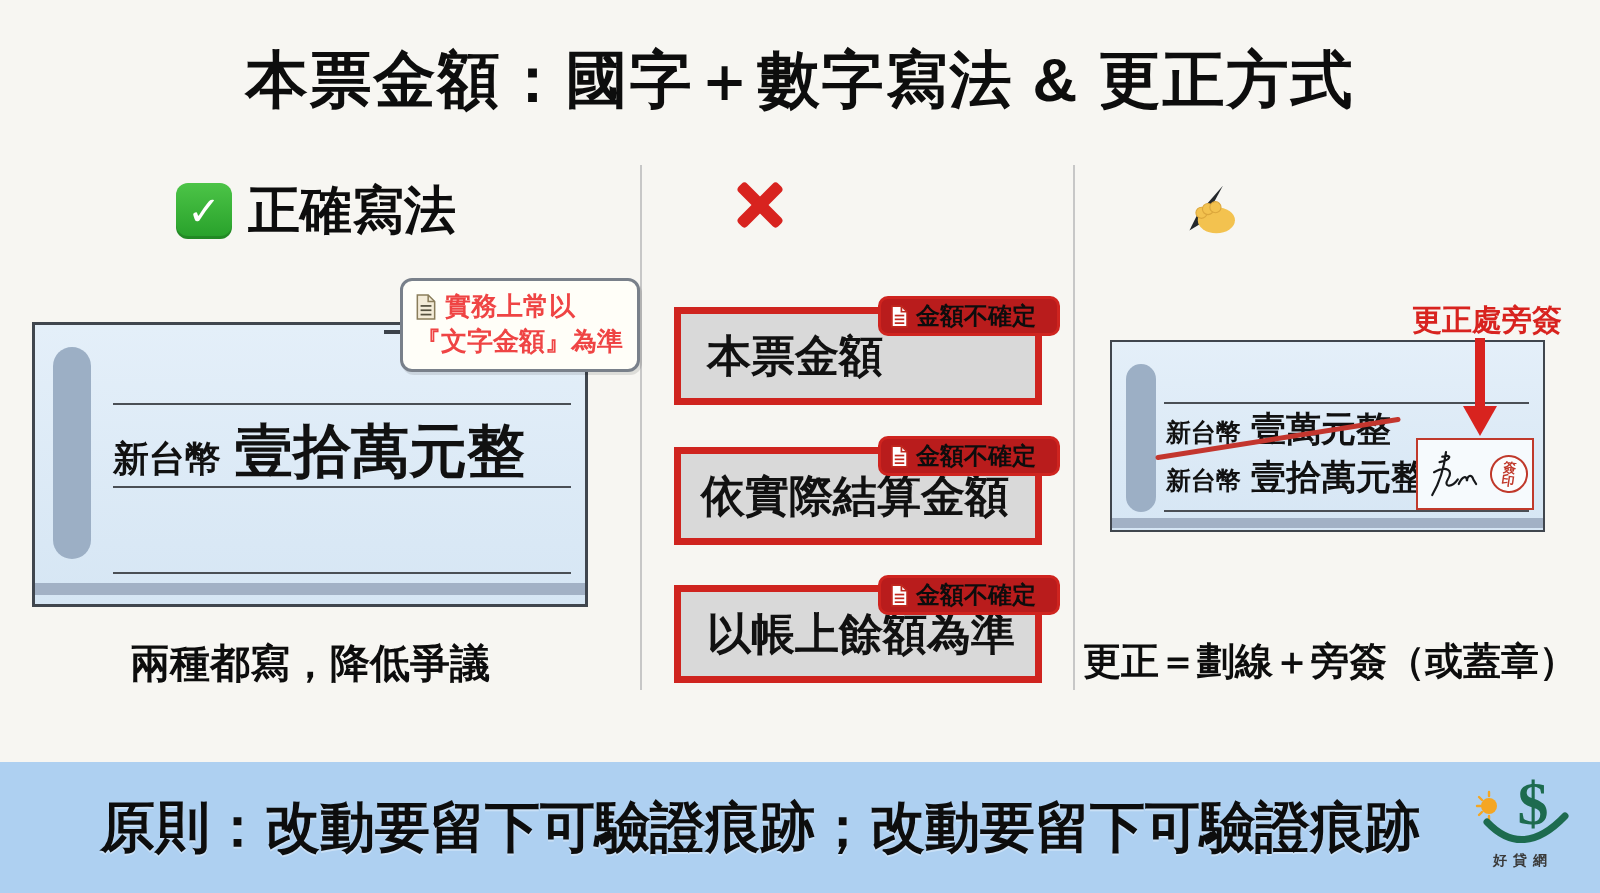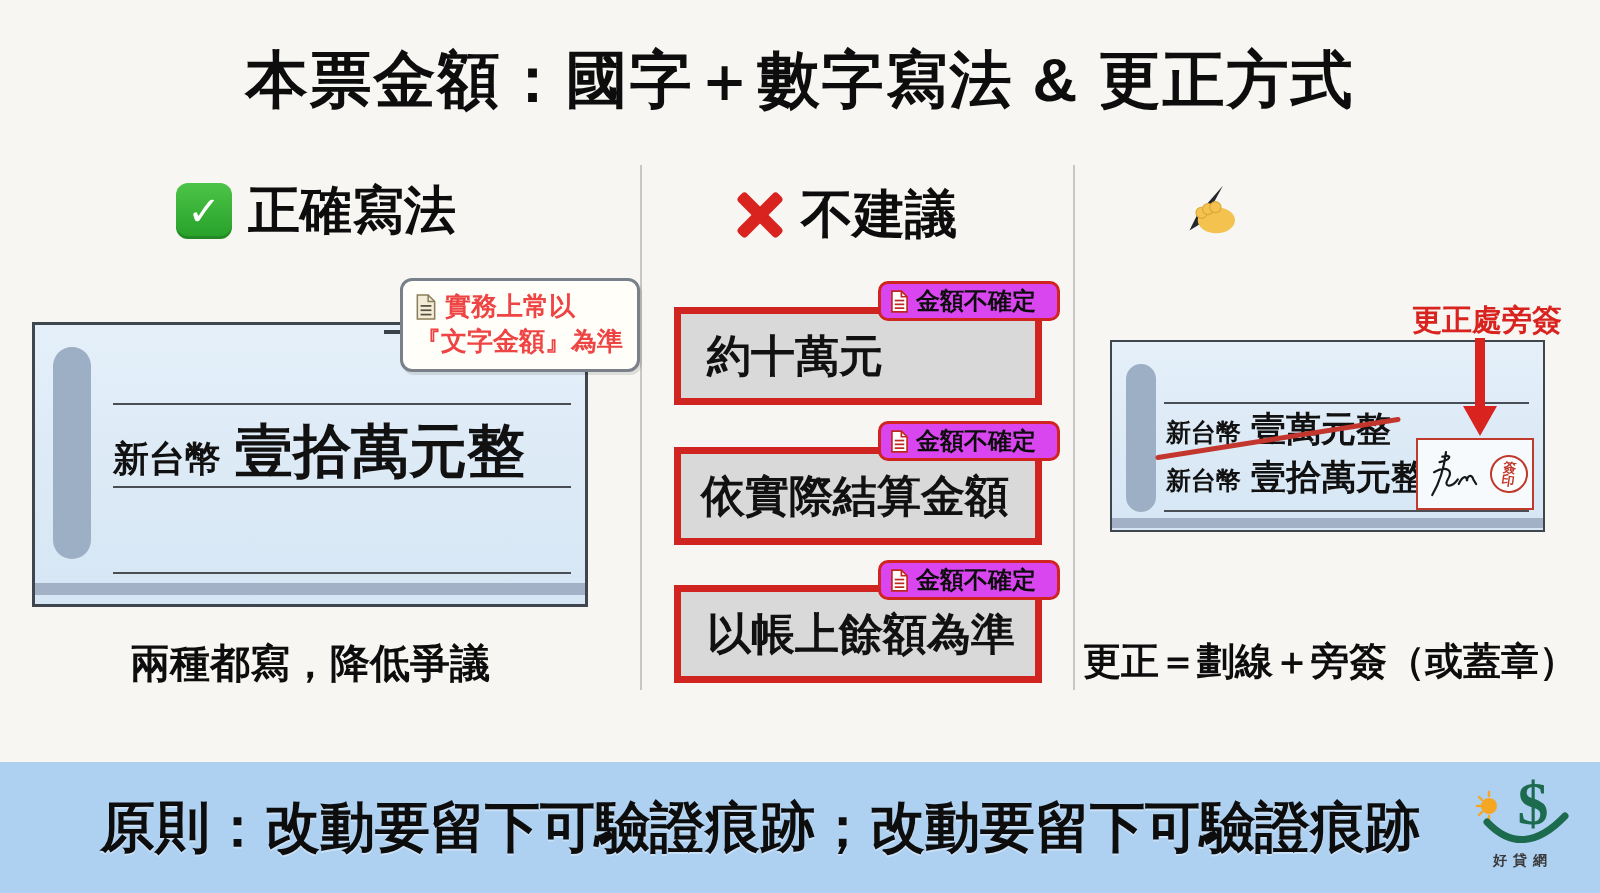--- a/index.html
+++ b/index.html
@@ -73,23 +73,23 @@
   
   .nr-box{
     left:674px;width:368px;height:98px;background:#d9d9d9;
     border:7px solid #cf241f;box-sizing:border-box;
     display:flex;align-items:center;padding-left:26px;
     font-size:44px;font-weight:bold;white-space:nowrap;
   }
   .nr1{top:307px;} .nr2{top:447px;padding-left:20px;} .nr3{top:585px;text-align:center;}
   .nr-badge{
     left:878px;width:182px;height:40px;z-index:5;box-sizing:border-box;
-    background:#d946ef;border:3px solid #cf241f;border-radius:10px;
+    background:#b91c1c;border:3px solid #cf241f;border-radius:10px;
     display:flex;align-items:center;gap:7px;padding:0 9px;
-    font-size:24px;font-weight:bold;color:#0d0d0d;white-space:nowrap;
+    font-size:24px;font-weight:bold;color:#0d0d0d;white-space:nowrap;margin-top:15px;
   }
   .nb1{top:281px;} .nb2{top:421px;} .nb3{top:560px;}
   .doc-icon{flex:0 0 auto;}
   
   .corr-annotation{left:1412px;top:300px;font-size:30px;font-weight:bold;color:#d8231f;white-space:nowrap;}
   .corr-arrow{left:1462px;top:338px;z-index:7;}
   .card-right{left:1110px;top:340px;width:435px;height:192px;border-width:2.5px;}
   .card-right .pill{left:14px;top:22px;width:30px;height:148px;border-radius:16px;}
   .card-right .rule{left:52px;right:14px;}
   .card-right .r1{top:60px;} .card-right .r2{top:168px;}
@@ -161,35 +161,34 @@
     </svg>
     <span>實務上常以</span>
   </div>
   <div>『文字金額』為準</div>
 </div>
 
 <div class="abs caption caption-left">兩種都寫，降低爭議</div>
 
 <div class="abs col-header hdr-nr">
   <span class="cross-icon"></span>
-  <span class="txt">不建議</span>
 </div>
 
 <div class="abs nr-badge nb1">
   <svg class="doc-icon" width="19" height="23" viewBox="0 0 20 24">
     <path d="M2 1 h10 l6 6 v16 h-16 z" fill="#fff" stroke="#c0281f" stroke-width="1.8"></path>
     <path d="M12 1 v6 h6" fill="none" stroke="#c0281f" stroke-width="1.8"></path>
     <line x1="5" y1="11" x2="15" y2="11" stroke="#c0281f" stroke-width="1.8"></line>
     <line x1="5" y1="15" x2="15" y2="15" stroke="#c0281f" stroke-width="1.8"></line>
     <line x1="5" y1="19" x2="15" y2="19" stroke="#c0281f" stroke-width="1.8"></line>
   </svg>
   <span>金額不確定</span>
 </div>
 <div class="abs nr-box nr1">
-  <span>約十萬元</span>
+  <span>本票金額</span>
 </div>
 
 <div class="abs nr-badge nb2">
   <svg class="doc-icon" width="19" height="23" viewBox="0 0 20 24">
     <path d="M2 1 h10 l6 6 v16 h-16 z" fill="#fff" stroke="#c0281f" stroke-width="1.8"></path>
     <path d="M12 1 v6 h6" fill="none" stroke="#c0281f" stroke-width="1.8"></path>
     <line x1="5" y1="11" x2="15" y2="11" stroke="#c0281f" stroke-width="1.8"></line>
     <line x1="5" y1="15" x2="15" y2="15" stroke="#c0281f" stroke-width="1.8"></line>
     <line x1="5" y1="19" x2="15" y2="19" stroke="#c0281f" stroke-width="1.8"></line>
   </svg>

